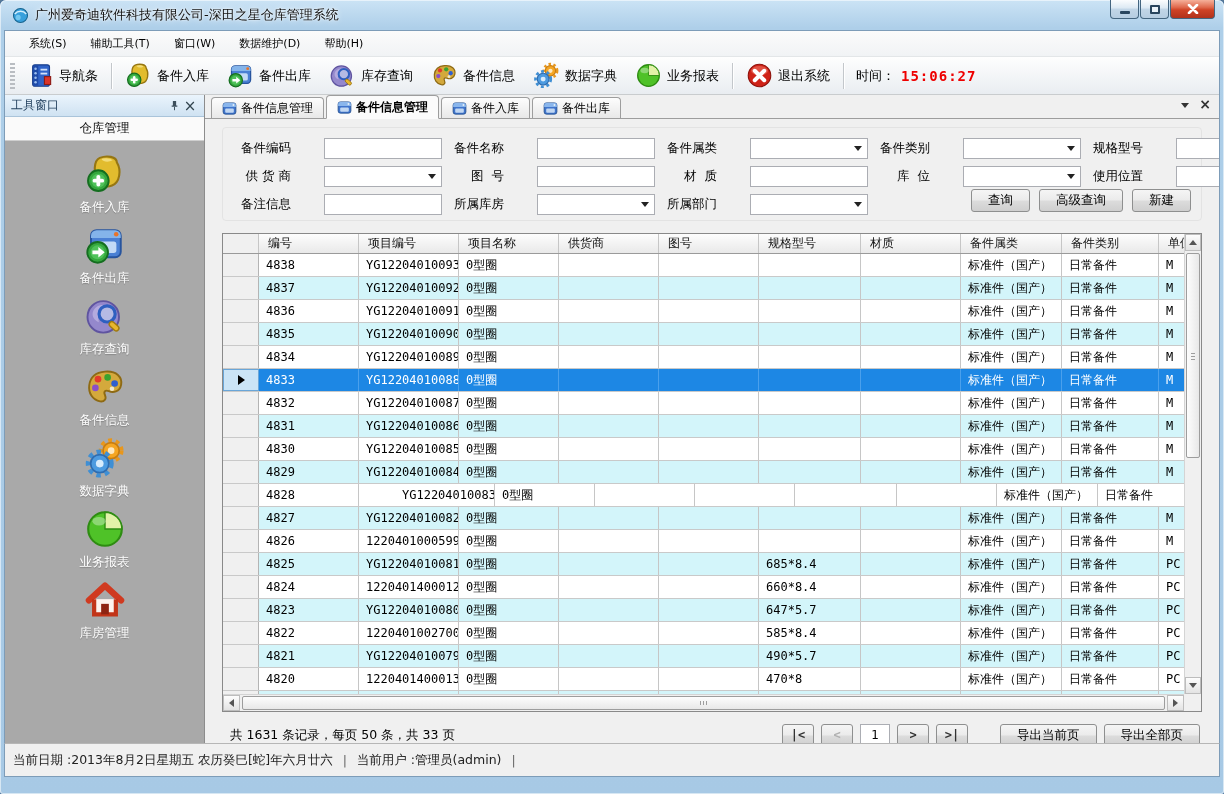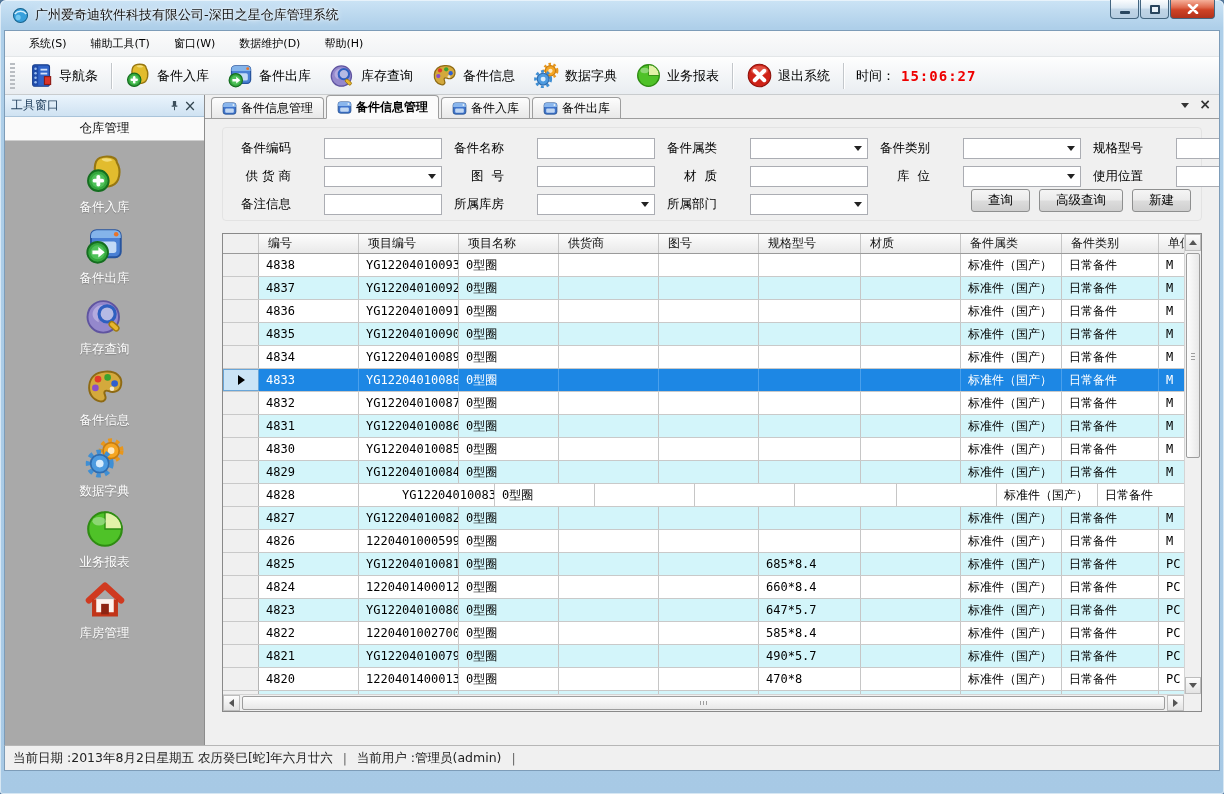--- a/index.html
+++ b/index.html
@@ -113,21 +113,21 @@
   .corner { position:absolute; right:0; bottom:0; width:17px; height:17px; background:#f0f0f0; }
   
   .pager { height:44px; display:flex; align-items:center; padding:2px 2px 0 8px; }
   .pager-summary { font-size:12.5px; }
   .pager-controls { margin-left:auto; display:flex; align-items:center; gap:7px; }
   .pg-btn { width:32px; height:23px; padding:0; font-family:"DejaVu Sans Mono",monospace; font-size:12px; font-weight:bold; color:#333; }
   .pg-btn.disabled { color:#b0b0b0; }
   .pg-input { width:30px; height:23px; border:1px solid #abadb3; background:#fff; text-align:center; font-size:12px; font-family:inherit; }
   .export-gap { width:18px; }
   
-  .statusbar { position:absolute; left:4px; right:4px; bottom:23px; height:26px; background:#f0f0f0;
+  .statusbar { position:absolute; left:4px; right:4px; bottom:17px; height:34px; background:#f0f0f0;
                border:1px solid #7d9cb8; border-top-color:#b6b6b6; display:flex; align-items:center; padding:0 8px; font-size:12.5px; color:#222; }
   .statusbar .sep { margin:0 10px; color:#666; }
   .ico svg, .app-ico svg { width:100%; height:100%; display:block; }
 </style>
 </head>
 <body>
 
 <div class="window">
   <div class="titlebar">
     <span class="app-ico">
@@ -805,20 +805,33 @@
                 </div>
               <div class="h-thumb">
                   <span class="h-grip"></span>
                 </div>
               <div class="sb-btn">
                   <span class="tri-right"></span>
                 </div>
             </div>
             <div class="corner"></div>
           </div>
+          <div class="pager">
+            <span class="pager-summary">共 1631 条记录，每页 50 条，共 33 页</span>
+            <div class="pager-controls">
+              <button class="btn pg-btn">|&lt;</button>
+              <button class="btn pg-btn disabled">&lt;</button>
+              <input class="pg-input" value="1" style="">
+              <button class="btn pg-btn">&gt;</button>
+              <button class="btn pg-btn">&gt;|</button>
+              <span class="export-gap"></span>
+              <button class="btn">导出当前页</button>
+              <button class="btn">导出全部页</button>
+            </div>
+          </div>
         </div>
       </div>
     </div>
   </div>
 
   <div class="statusbar">
     <span>当前日期 : </span>
     <span>2013年8月2日星期五 农历癸巳[蛇]年六月廿六</span>
     <span class="sep">|</span>
     <span>当前用户 : </span>

